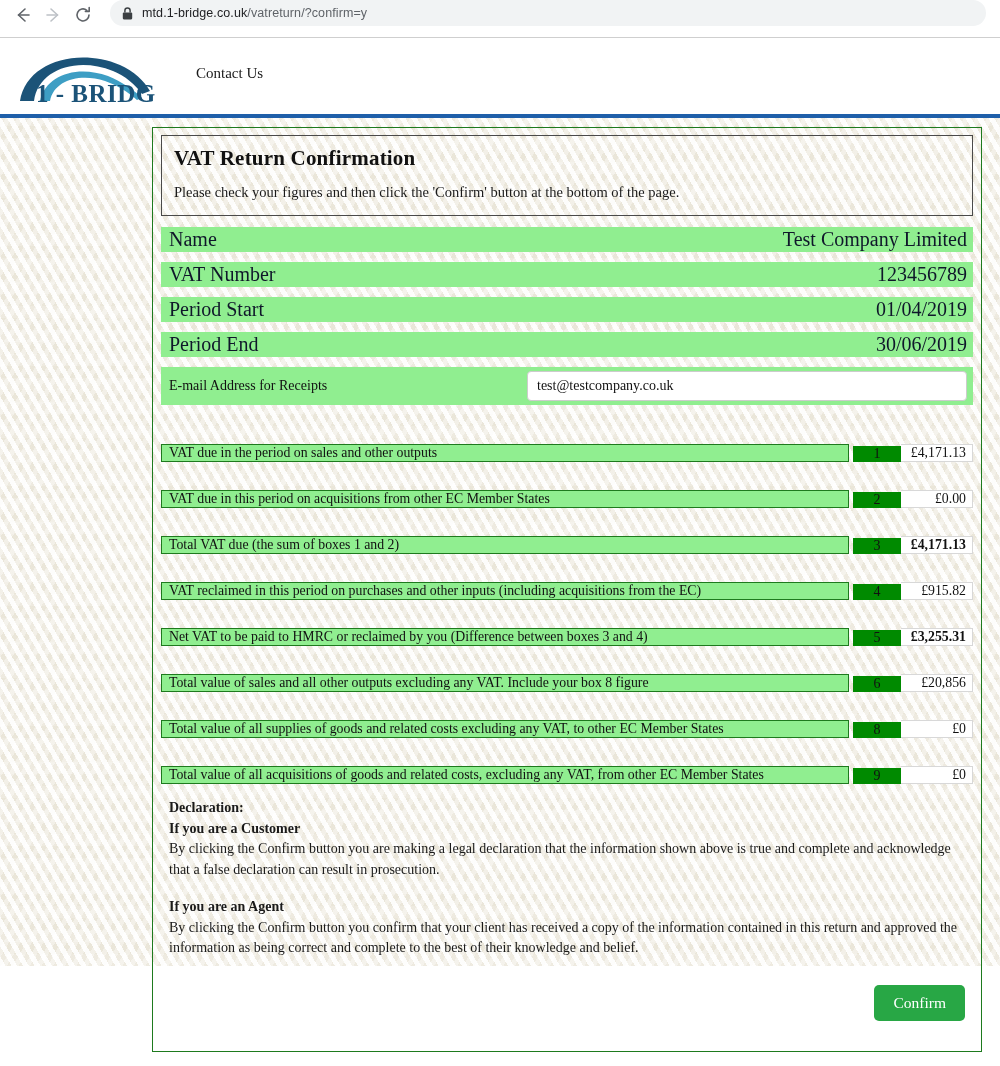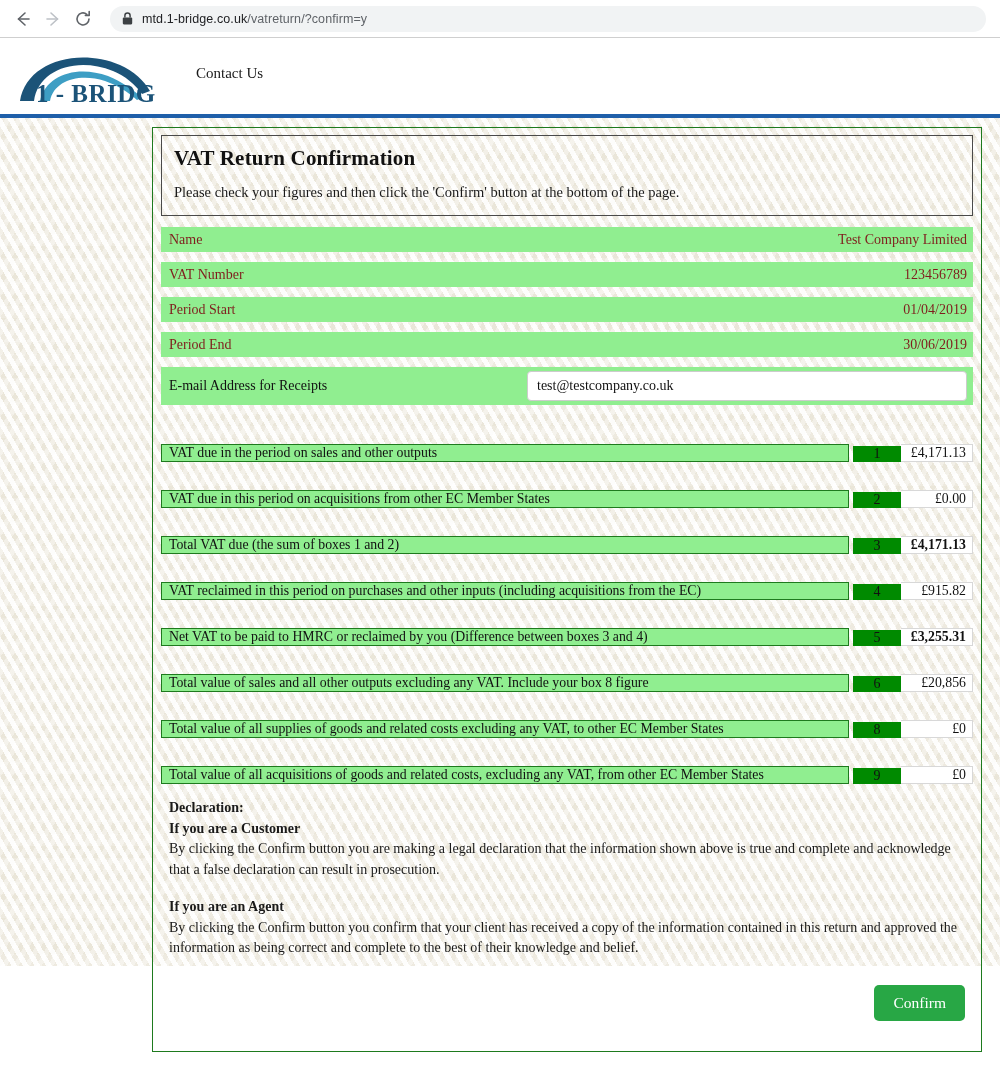--- a/index.html
+++ b/index.html
@@ -10,21 +10,20 @@
     font-family: "Liberation Serif", "DejaVu Serif", serif;
     overflow: hidden;
   }
 
   
   #browser-chrome {
     height: 38px;
     background: #ffffff;
     border-bottom: 1px solid #cfcfcf;
     display: flex;
-    align-items: center;
     padding: 0 8px;
     font-family: "Liberation Sans", sans-serif;
   }
   .nav-btn {
     width: 30px; height: 30px;
     display: flex; align-items: center; justify-content: center;
     border-radius: 50%;
     flex: 0 0 auto;
   }
   .nav-btn svg { display: block; }
@@ -120,22 +119,22 @@
 
   
   .info-row {
     background: #90ee90;
     height: 25px;
     display: flex;
     align-items: center;
     justify-content: space-between;
     padding: 0 6px 0 8px;
     margin-bottom: 10px;
-    font-size: 14px;
-    color: #7f1d1d;
+    font-size: 20px;
+    color: #0f172a;
   }
   .info-row .label { text-align: left; }
   .info-row .value { text-align: left; }
 
   
   #email-row {
     background: #90ee90;
     height: 38px;
     display: flex;
     align-items: center;

